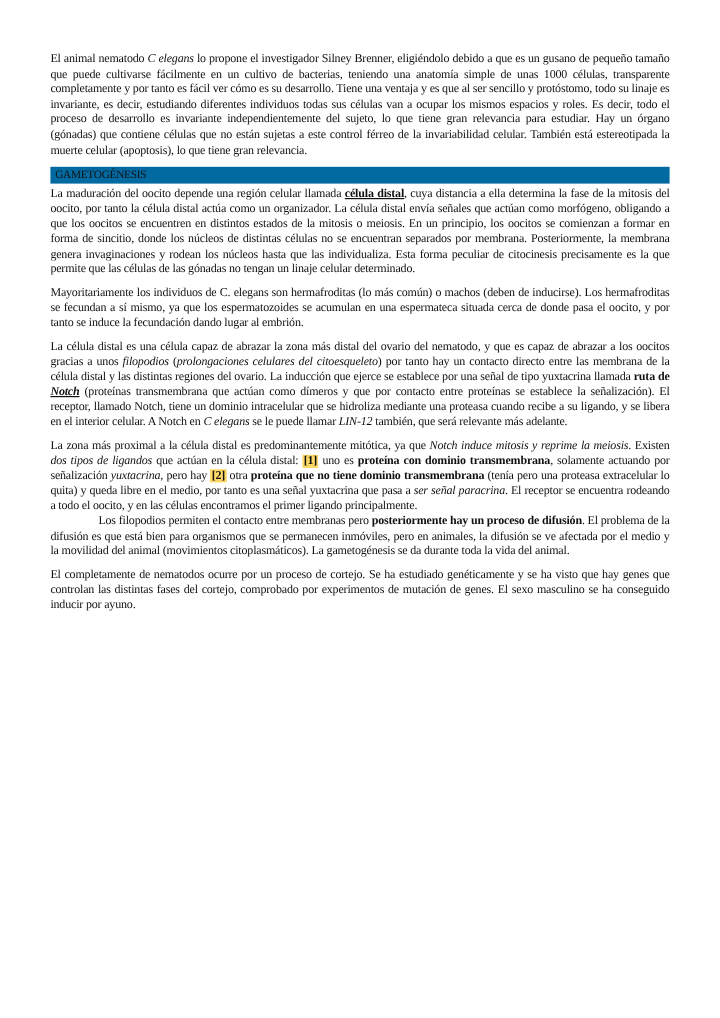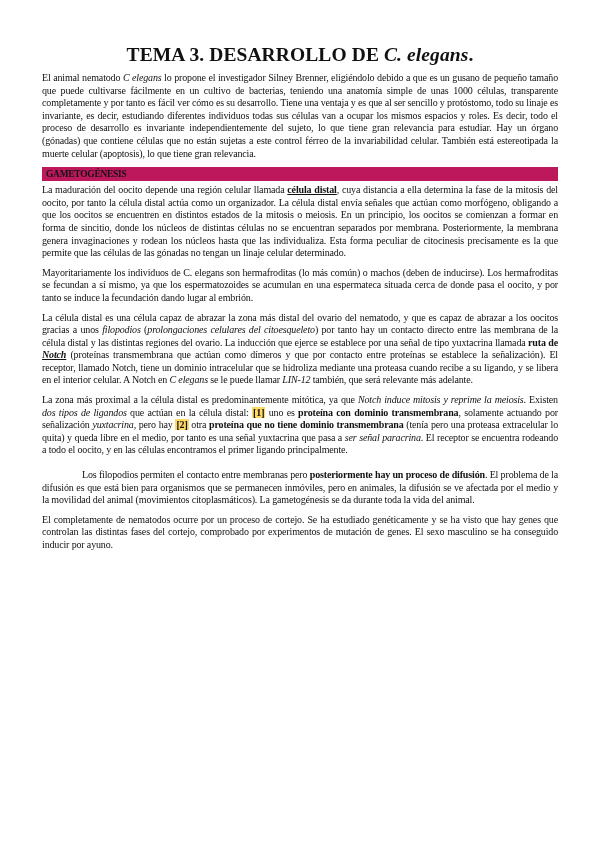--- a/index.html
+++ b/index.html
@@ -2,31 +2,30 @@
 <html><head>
 <meta charset="utf-8">
 <style>
   html, body { margin:0; padding:0; background:#ffffff; }
   body { width:600px; height:848px; position:relative; overflow:hidden;
          font-family:"Liberation Serif","DejaVu Serif",serif; color:#111; }
   .page { position:absolute; left:42px; top:44px; width:516px; }
   .title { text-align:center; font-weight:bold; font-size:19.5px; margin:0 0 6px 0; letter-spacing:0.1px; }
   .title i { font-style:italic; }
   p { margin:0 0 7px 0; font-size:10px; line-height:12.6px; text-align:justify; letter-spacing:-0.15px; }
-  .section-heading { background:#be185d; font-weight:bold; font-size:9.4px; padding:1px 4px 1px 4px; margin:6px 0 3px 0; height:12px; line-height:12px; letter-spacing:-0.2px; }
+  .section-heading { background:#0369a1; font-weight:normal; font-size:9.4px; padding:1px 4px 1px 4px; margin:6px 0 3px 0; height:12px; line-height:12px; letter-spacing:-0.2px; }
   .u { text-decoration:underline; }
   .hl { background:#ffd966; font-weight:bold; padding:0 1px; }
-  .indent { text-indent:40px;margin-top:12px; }
+  .indent { text-indent:40px; }
   .tight { margin-bottom:0; }
 </style>
 </head>
 <body>
 
 <div class="page">
-  <h1 class="title"><span>TEMA 3. DESARROLLO DE </span><i>C. elegans</i><span>.</span></h1>
 
   <p><span>El animal nematodo </span><i>C elegans</i><span> lo propone el investigador Silney Brenner, eligiéndolo debido a que es un gusano de pequeño tamaño que puede cultivarse fácilmente en un cultivo de bacterias, teniendo una anatomía simple de unas 1000 células, transparente completamente y por tanto es fácil ver cómo es su desarrollo. Tiene una ventaja y es que al ser sencillo y protóstomo, todo su linaje es invariante, es decir, estudiando diferentes individuos todas sus células van a ocupar los mismos espacios y roles. Es decir, todo el proceso de desarrollo es invariante independientemente del sujeto, lo que tiene gran relevancia para estudiar. Hay un órgano (gónadas) que contiene células que no están sujetas a este control férreo de la invariabilidad celular. También está estereotipada la muerte celular (apoptosis), lo que tiene gran relevancia.</span></p>
 
   <div class="section-heading">GAMETOGÉNESIS</div>
 
   <p><span>La maduración del oocito depende una región celular llamada </span><b class="u">célula distal</b><span>, cuya distancia a ella determina la fase de la mitosis del oocito, por tanto la célula distal actúa como un organizador. La célula distal envía señales que actúan como morfógeno, obligando a que los oocitos se encuentren en distintos estados de la mitosis o meiosis. En un principio, los oocitos se comienzan a formar en forma de sincitio, donde los núcleos de distintas células no se encuentran separados por membrana. Posteriormente, la membrana genera invaginaciones y rodean los núcleos hasta que las individualiza. Esta forma peculiar de citocinesis precisamente es la que permite que las células de las gónadas no tengan un linaje celular determinado.</span></p>
 
   <p>Mayoritariamente los individuos de C. elegans son hermafroditas (lo más común) o machos (deben de inducirse). Los hermafroditas se fecundan a sí mismo, ya que los espermatozoides se acumulan en una espermateca situada cerca de donde pasa el oocito, y por tanto se induce la fecundación dando lugar al embrión.</p>
 
   <p><span>La célula distal es una célula capaz de abrazar la zona más distal del ovario del nematodo, y que es capaz de abrazar a los oocitos gracias a unos </span><i>filopodios</i><span> (</span><i>prolongaciones celulares del citoesqueleto</i><span>) por tanto hay un contacto directo entre las membrana de la célula distal y las distintas regiones del ovario. La inducción que ejerce se establece por una señal de tipo yuxtacrina llamada </span><b>ruta de </b><b><i class="u">Notch</i></b><span> (proteínas transmembrana que actúan como dímeros y que por contacto entre proteínas se establece la señalización). El receptor, llamado Notch, tiene un dominio intracelular que se hidroliza mediante una proteasa cuando recibe a su ligando, y se libera en el interior celular. A Notch en </span><i>C elegans</i><span> se le puede llamar </span><i>LIN-12</i><span> también, que será relevante más adelante.</span></p>

